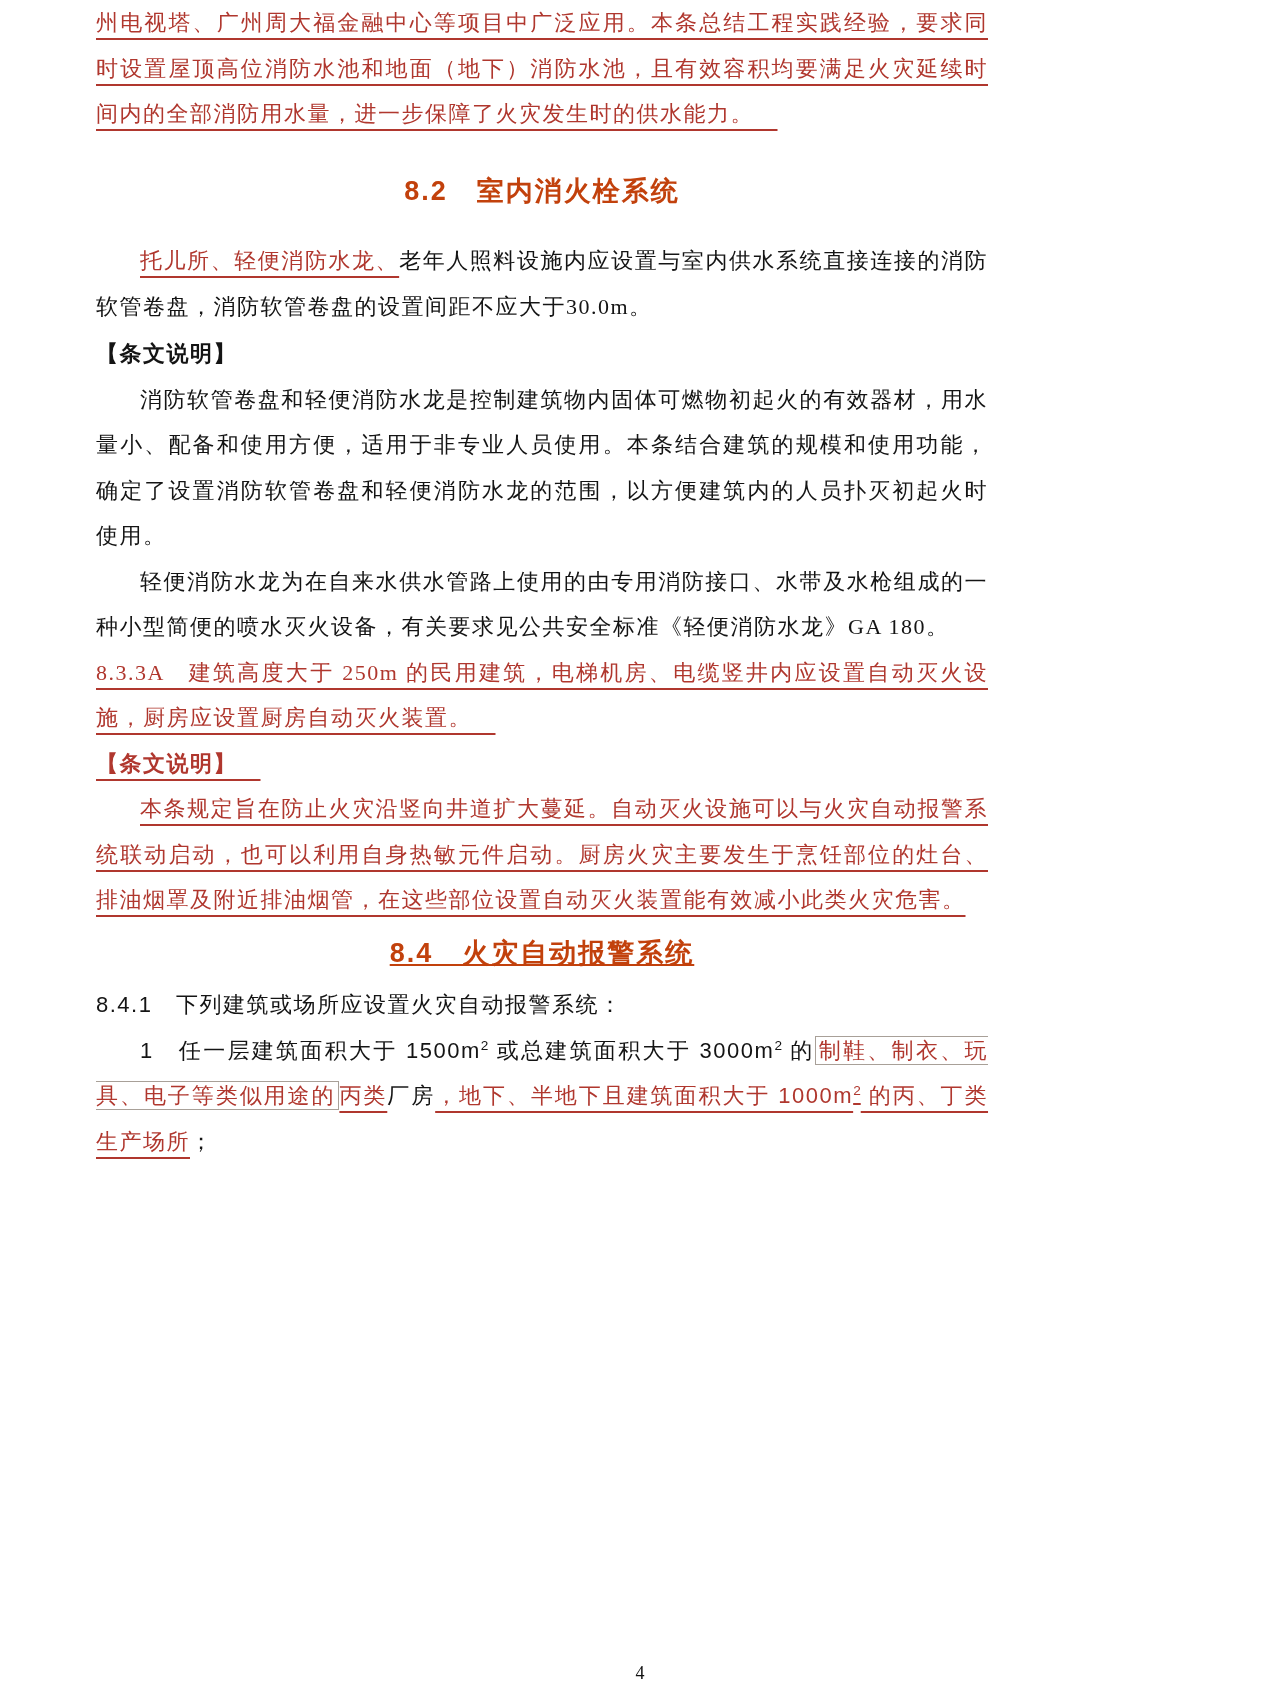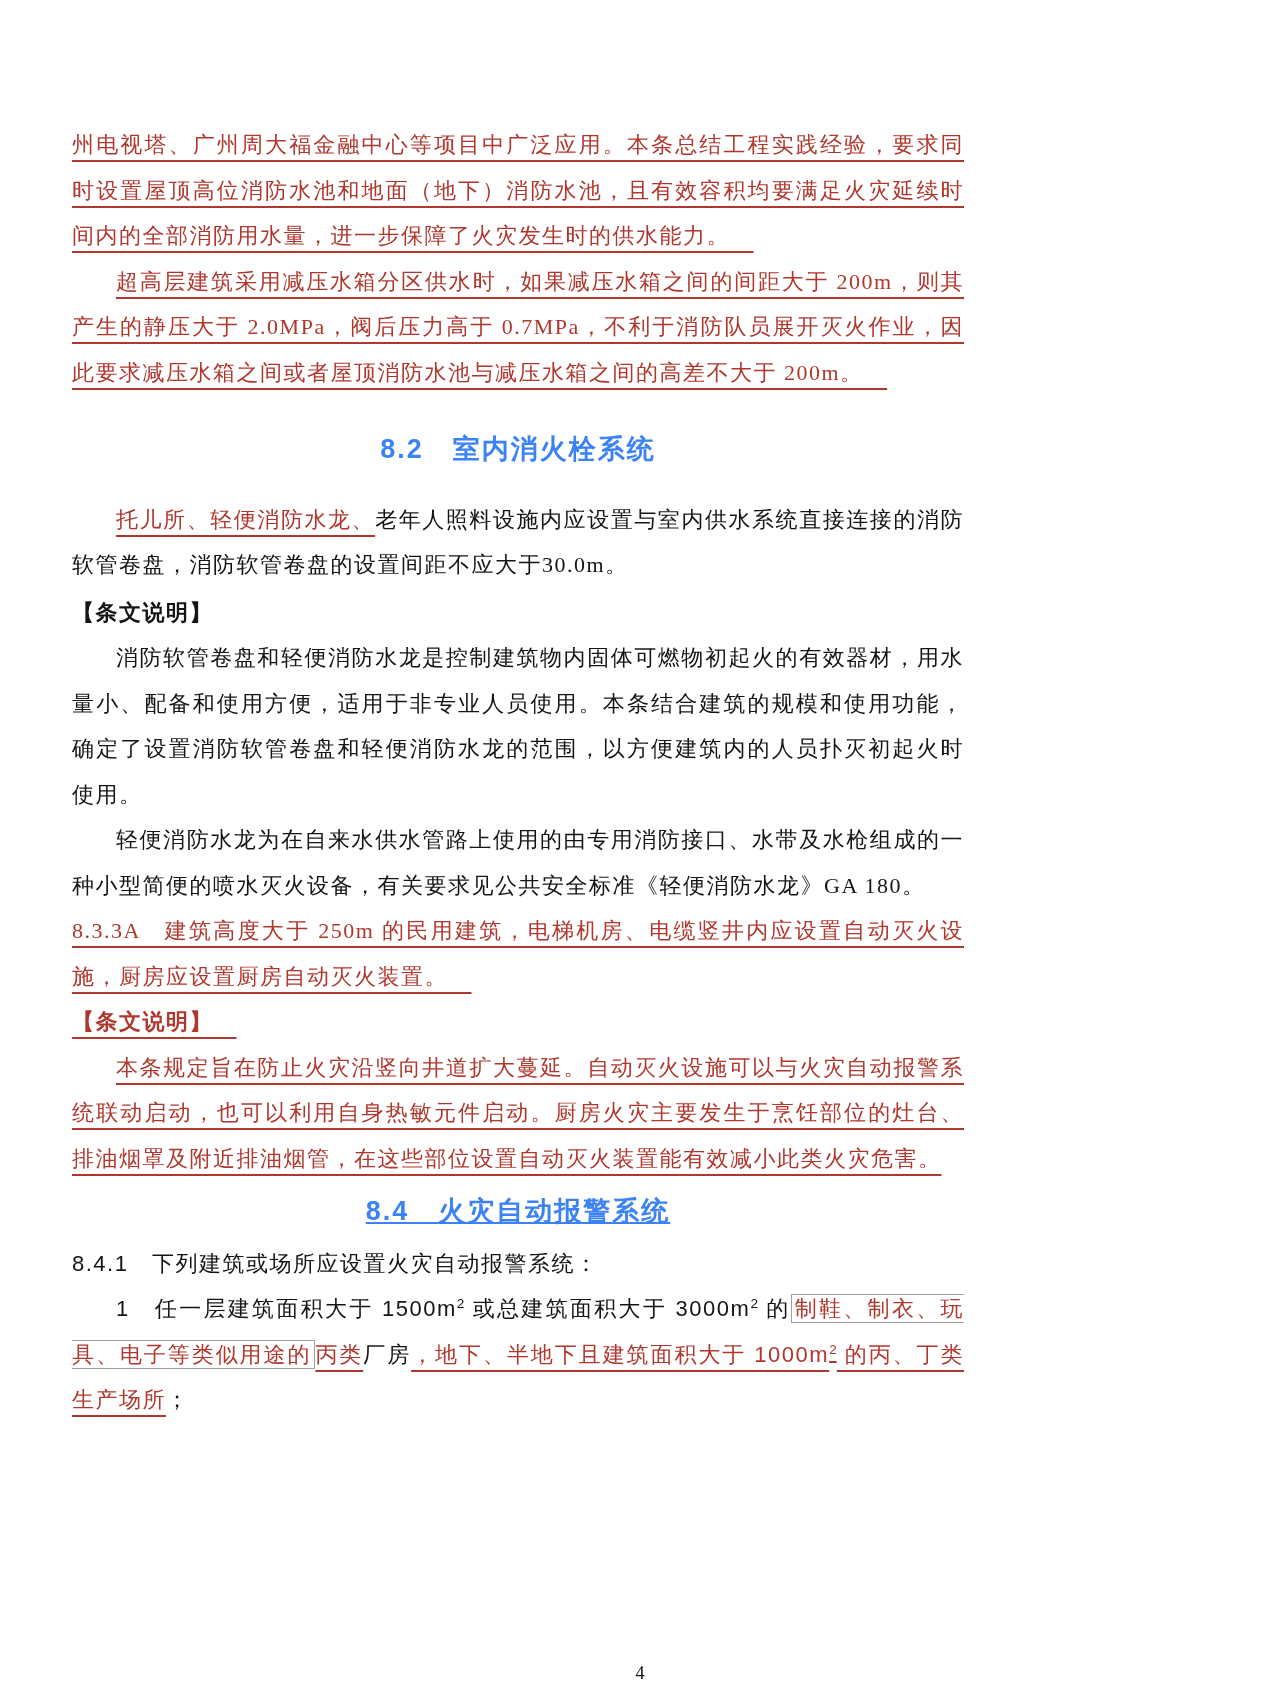--- a/index.html
+++ b/index.html
@@ -11,22 +11,21 @@
   .page{
     position:relative;
     width:1280px;
     height:1700px;
     background:#ffffff;
     overflow:hidden;
   }
   .doc{
     box-sizing:border-box;
     width:892px;
-    margin-left:72px;
-    padding-top:122px;
+    margin-left:96px;
   }
   .para{
     font-size:22px;
     line-height:45.5px;
     letter-spacing:1.5px;
     color:var(--ink);
     text-align:justify;
   }
   .serif{font-family:"Liberation Serif","DejaVu Serif",serif;}
   .sans{font-family:"Liberation Sans","DejaVu Sans",sans-serif;}
@@ -46,21 +45,21 @@
     font-size:0.62em;
     letter-spacing:0;
     vertical-align:super;
     line-height:0;
   }
   .heading{
     font-weight:bold;
     text-align:center;
     font-size:27px;
     letter-spacing:2px;
-    color:#3b82f6;
+    color:#c2410c;
   }
   .label{
     font-weight:bold;
     font-size:22px;
   }
   [data-name="section-heading-8-2"]{margin-top:32px;margin-bottom:24px;}
   [data-name="section-heading-8-4"]{margin-top:8px;margin-bottom:6px;text-decoration:underline;}
   [data-name="clause-note-label-black"]{margin-top:2px;}
   .footer{
     position:absolute;
@@ -72,21 +71,20 @@
     font-size:18px;
     color:#111;
   }
 </style>
 </head>
 <body>
 
 <div class="page" data-name="document-page">
   <div class="doc" data-name="document-body">
       <div class="para serif" data-name="revision-para-fire-water-tanks"><span class="red u" data-name="text-run">州电视塔、广州周大福金融中心等项目中广泛应用。本条总结工程实践经验，要求同时设置屋顶高位消防水池和地面（地下）消防水池，且有效容积均要满足火灾延续时间内的全部消防用水量，进一步保障了火灾发生时的供水能力。　</span></div>
-      <div class="para serif  indent" data-name="revision-para-pressure-reducing-tanks"><span class="red u" data-name="text-run">超高层建筑采用减压水箱分区供水时，如果减压水箱之间的间距大于 200m，则其产生的静压大于 2.0MPa，阀后压力高于 0.7MPa，不利于消防队员展开灭火作业，因此要求减压水箱之间或者屋顶消防水池与减压水箱之间的高差不大于 200m。　</span></div>
       <div class="para sans heading" data-name="section-heading-8-2"><span data-name="text-run">8.2　室内消火栓系统</span></div>
       <div class="para serif  indent" data-name="clause-8-2-4-para-2"><span class="red u" data-name="text-run">托儿所、轻便消防水龙、</span><span data-name="text-run">老年人照料设施内应设置与室内供水系统直接连接的消防软管卷盘，消防软管卷盘的设置间距不应大于30.0m。</span></div>
       <div class="para sans label" data-name="clause-note-label-black"><span data-name="text-run">【条文说明】</span></div>
       <div class="para serif  indent" data-name="note-para-hose-reel"><span data-name="text-run">消防软管卷盘和轻便消防水龙是控制建筑物内固体可燃物初起火的有效器材，用水量小、配备和使用方便，适用于非专业人员使用。本条结合建筑的规模和使用功能，确定了设置消防软管卷盘和轻便消防水龙的范围，以方便建筑内的人员扑灭初起火时使用。</span></div>
       <div class="para serif  indent" data-name="note-para-light-water-gun"><span data-name="text-run">轻便消防水龙为在自来水供水管路上使用的由专用消防接口、水带及水枪组成的一种小型简便的喷水灭火设备，有关要求见公共安全标准《轻便消防水龙》GA 180。</span></div>
       <div class="para serif" data-name="clause-8-3-3A"><span class="red u" data-name="text-run">8.3.3A　建筑高度大于 250m 的民用建筑，电梯机房、电缆竖井内应设置自动灭火设施，厨房应设置厨房自动灭火装置。　</span></div>
       <div class="para sans label" data-name="clause-note-label-red"><span class="red u" data-name="text-run">【条文说明】　</span></div>
       <div class="para serif  indent" data-name="note-para-shaft-kitchen"><span class="red u" data-name="text-run">本条规定旨在防止火灾沿竖向井道扩大蔓延。自动灭火设施可以与火灾自动报警系统联动启动，也可以利用自身热敏元件启动。厨房火灾主要发生于烹饪部位的灶台、排油烟罩及附近排油烟管，在这些部位设置自动灭火装置能有效减小此类火灾危害。</span></div>
       <div class="para sans heading" data-name="section-heading-8-4"><span data-name="text-run">8.4　火灾自动报警系统</span></div>
       <div class="para sans" data-name="clause-8-4-1"><span data-name="text-run">8.4.1　下列建筑或场所应设置火灾自动报警系统：</span></div>

